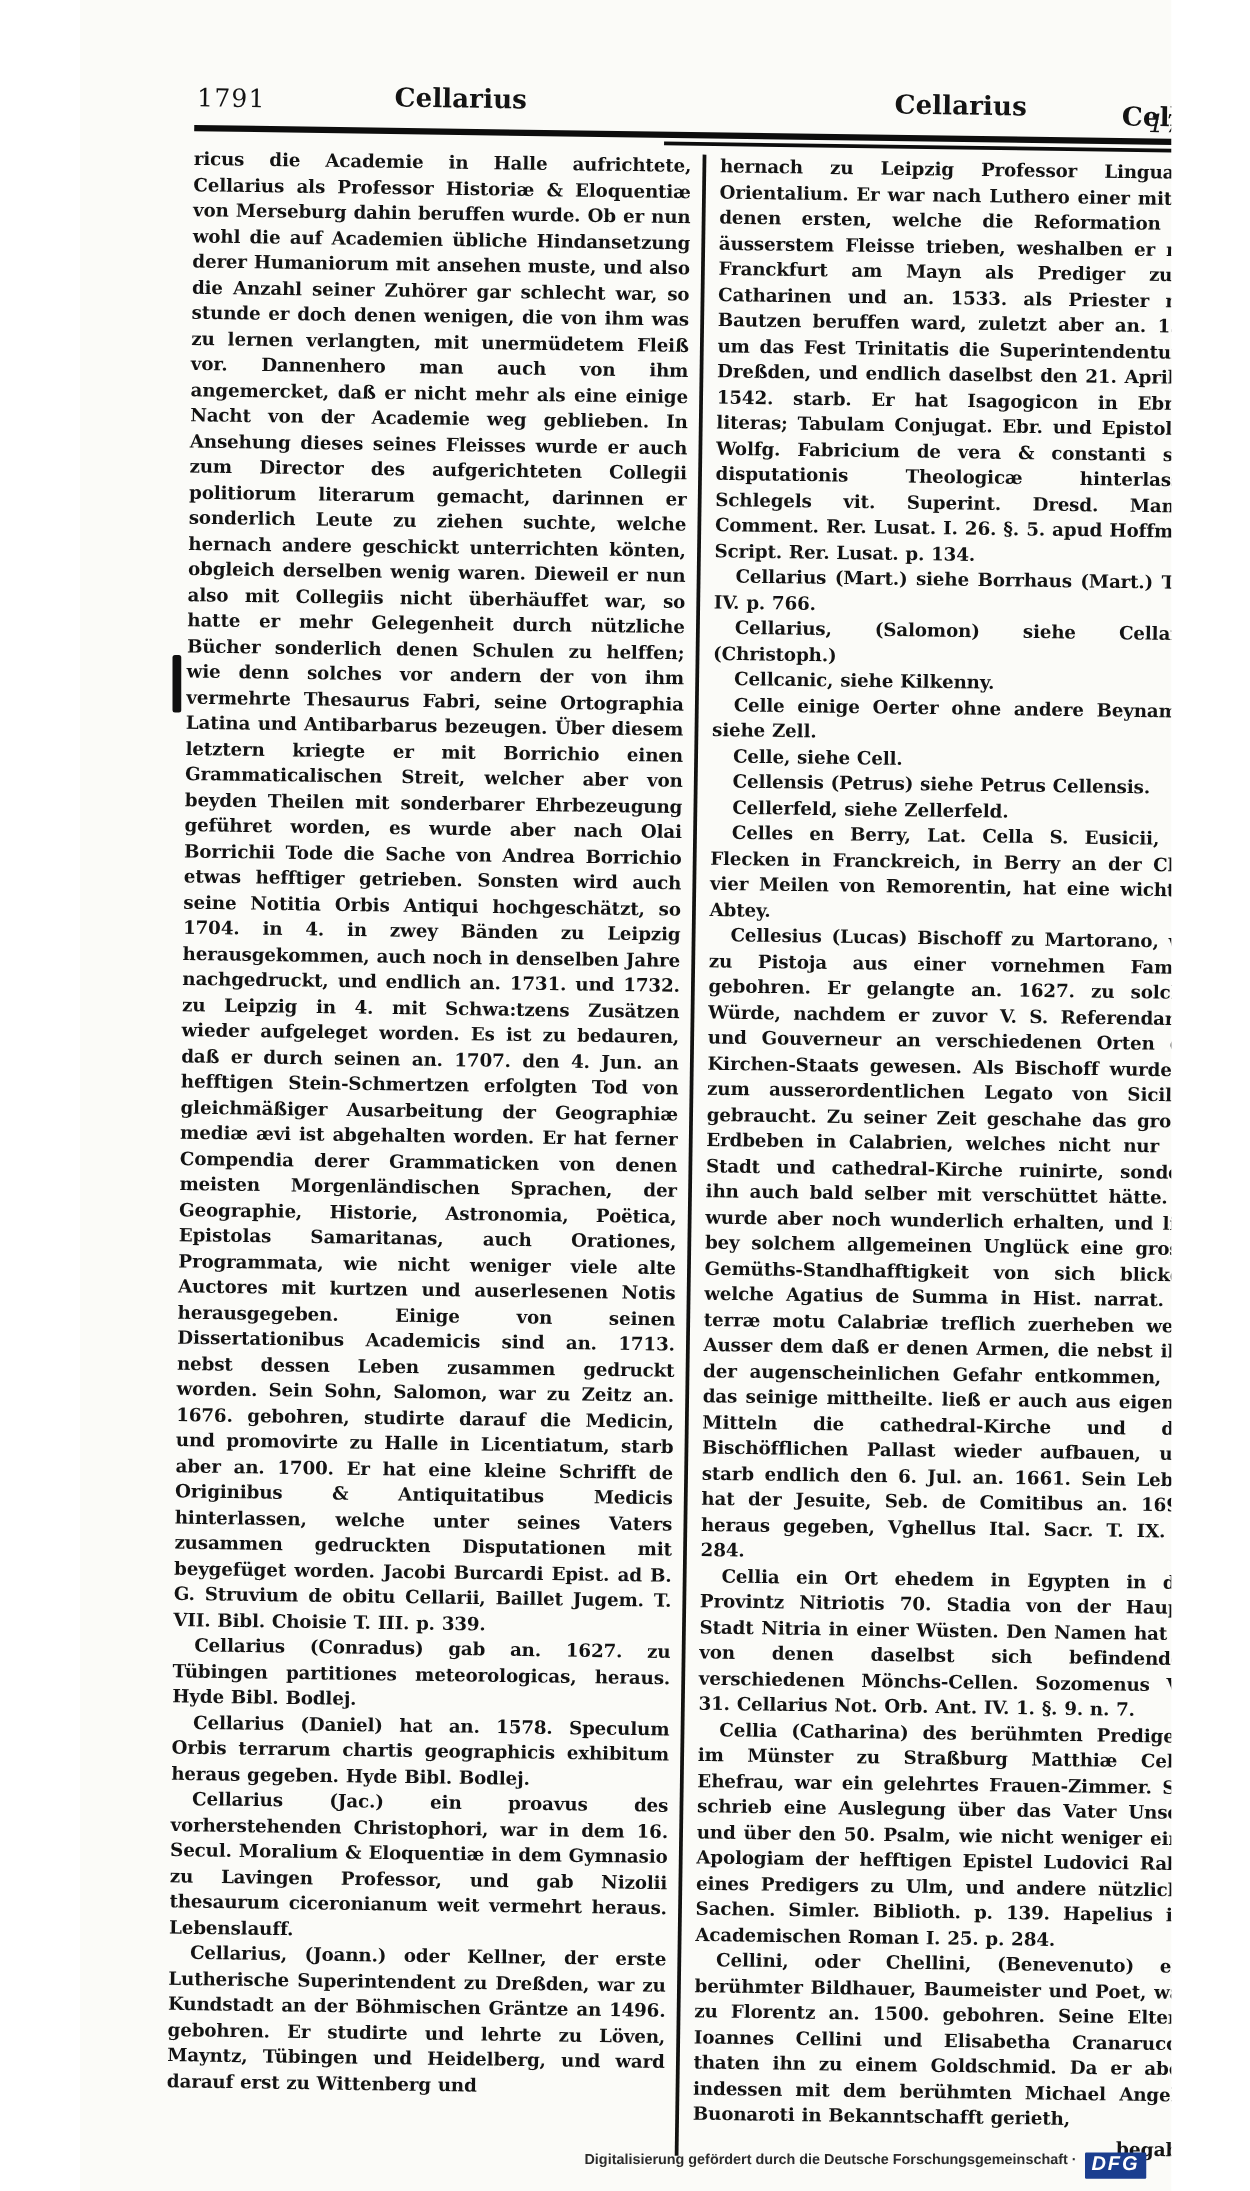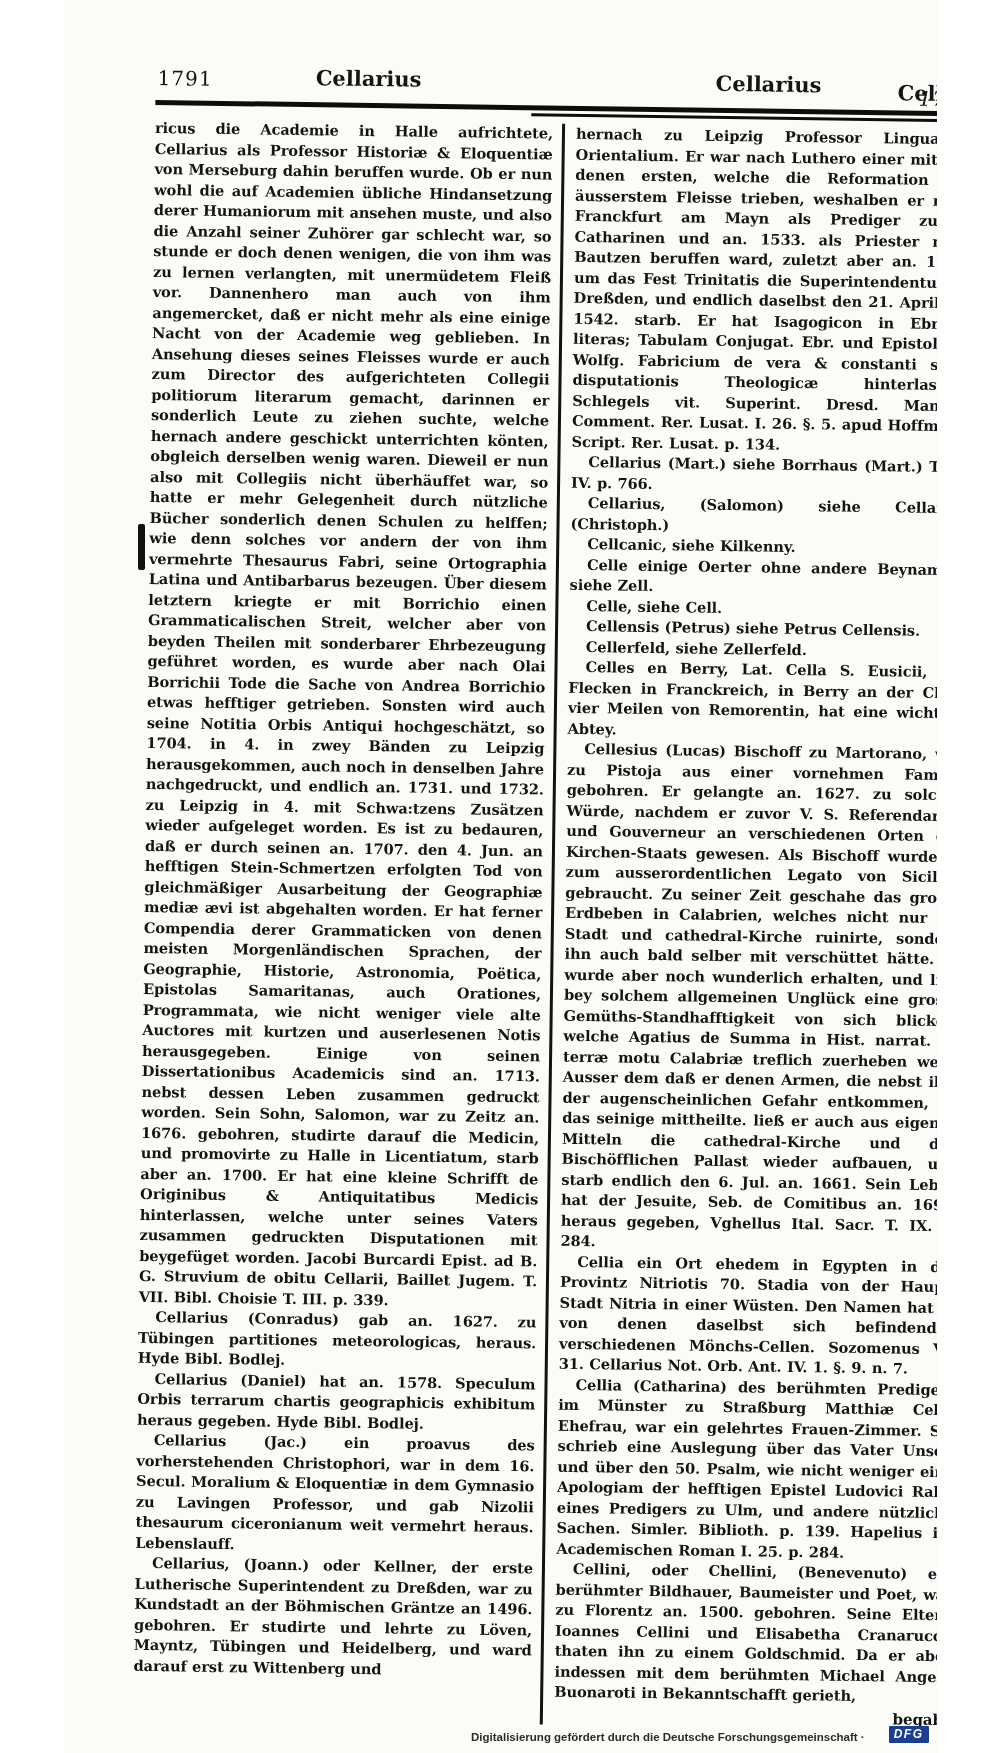--- a/index.html
+++ b/index.html
@@ -44,35 +44,35 @@
   .col p { margin: 0; }
   .col p.entry { text-indent: 17px; }
   .catchword { text-align: right; padding: 2px 8px 0 0; font-weight: 700; font-size: 15px; }
   .artifact { position: absolute; background: #101010; border-radius: 2px; }
   .a1 { left: 74px;  top: 524px;  width: 7px; height: 46px; }
   .a2 { left: 989px; top: 322px;  width: 7px; height: 18px; }
   .a3 { left: 991px; top: 350px;  width: 6px; height: 32px; }
   .a4 { left: 990px; top: 1134px; width: 6px; height: 26px; }
   .footer {
     position: absolute;
-    right: 8px;
+    right: 20px;
     bottom: 10px;
     display: flex;
-    align-items: flex-end;
-    gap: 24px;
+    align-items: flex-start;
+    gap: 7px;
     font-family: "Liberation Sans", sans-serif;
     font-size: 11.5px;
     color: #2b2b2b;
     font-weight: 600;
   }
   .dfg {
     color: #ffffff;
     font-weight: bold;
     font-style: italic;
-    font-size: 12px;
+    font-size: 16px;
     letter-spacing: 1.5px;
     padding: 1px 5px 2px 5px;
     border-radius: 1px;
   }
 </style>
 </head>
 <body>
 
 <div class="page">
   <div class="scan">

